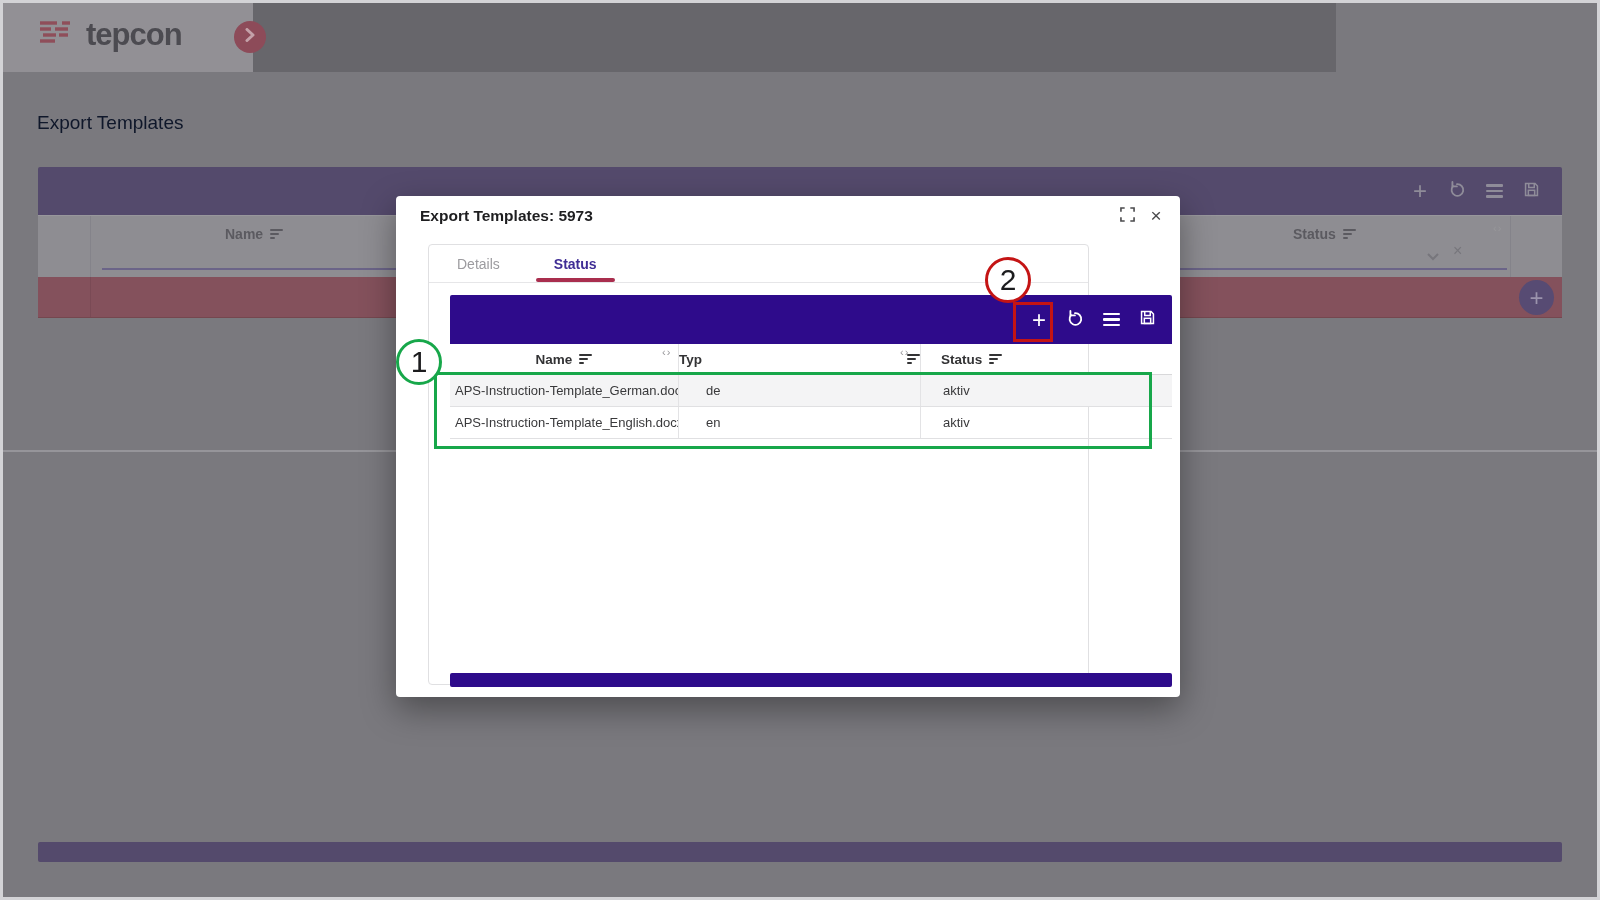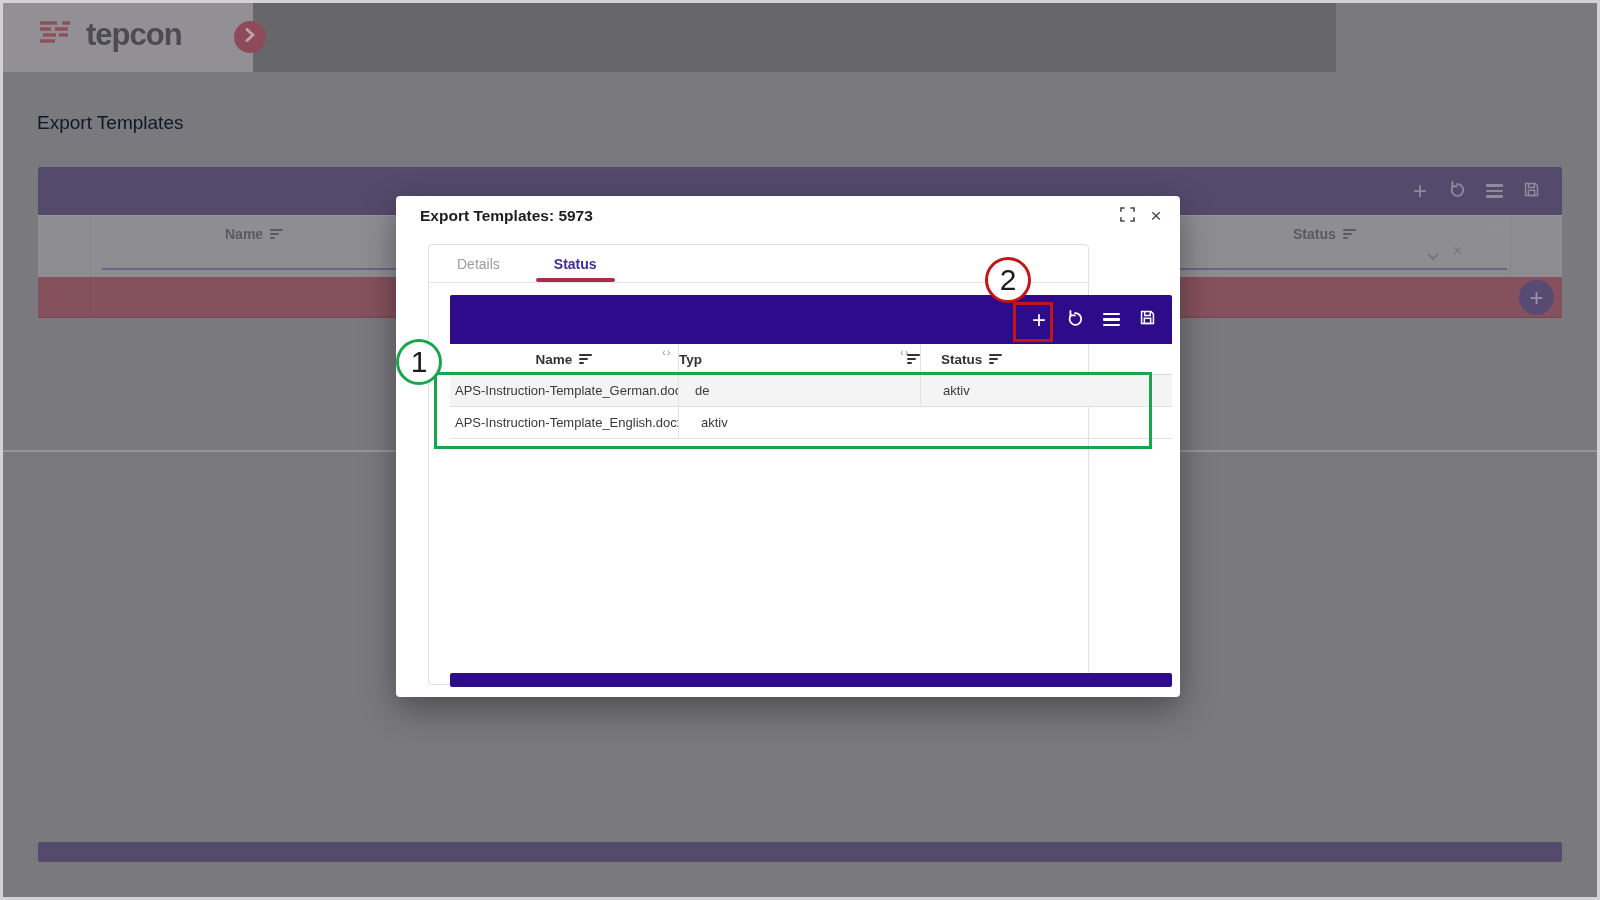--- a/index.html
+++ b/index.html
@@ -73,21 +73,21 @@
     font-size:13.5px; font-weight:bold; color:#333335; }
   .files-headcell + .files-headcell{ border-left:1px solid #e3e3e5;justify-content:space-between; }
   .nudge-right{ position:relative; left:20px; }
   .resize-ic{ position:absolute; top:2px; font-size:11px; color:#98979b; letter-spacing:1px; }
   .files-row{ display:grid; grid-template-columns:228px 242px 252px; height:32px;
     border-bottom:1px solid #e0e0e2; font-size:13px; color:#39393b; }
   .files-row.alt{ background:#f4f4f5; }
   .files-cell{ display:flex; align-items:center; overflow:hidden; white-space:nowrap; }
   .files-cell + .files-cell{ border-left:1px solid #e3e3e5; }
   .cell-name{ padding-left:5px; }
-  .cell-typ{ padding-left:16px; }
+  .cell-typ{ padding-left:27px; }
   .cell-status{ padding-left:22px; }
 
   .files-hscrollbar{ position:absolute; left:21px; top:428px; width:722px; height:14px;
     background:var(--accent-indigo-dark,#2e0b8b); border-radius:2px; }
 
   
   .sort-ic{ display:inline-flex; flex-direction:column; gap:2px; }
   .sort-ic i{ display:block; height:2px; background:currentColor; border-radius:1px; }
   .sort-ic i:nth-child(1){ width:13px; }
   .sort-ic i:nth-child(2){ width:9px; }
@@ -295,20 +295,21 @@
           <span class="resize-ic" style="left:450px;">‹›</span>
         </div>
 
         <div class="files-row alt">
           <div class="files-cell cell-name">APS-Instruction-Template_German.docx</div>
           <div class="files-cell cell-typ">de</div>
           <div class="files-cell cell-status">aktiv</div>
         </div>
         <div class="files-row">
           <div class="files-cell cell-name">APS-Instruction-Template_English.docx</div>
+          <div class="files-cell cell-typ">en</div>
           <div class="files-cell cell-status">aktiv</div>
         </div>
       </div>
 
       <div class="files-hscrollbar"></div>
     </div>
   </div>
 
   <div class="anno anno-rect-green"></div>
   <div class="anno anno-rect-red"></div>

